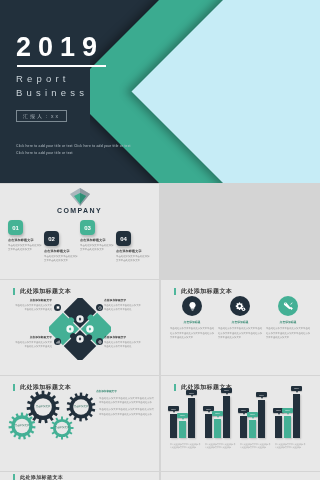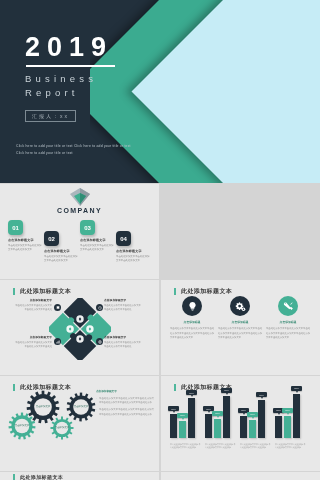--- a/index.html
+++ b/index.html
@@ -19,21 +19,21 @@
   #cover { left:0; top:0; width:320px; height:183px; background:#22303c; }
   .chev-wrap { position:absolute; right:0; top:0; width:230px; height:183px; overflow:hidden; }
   .chev-shape {
     position:absolute;
     width:215px; height:215px;
     transform:rotate(45deg);
   }
   .chev-teal  { background:#3bab90; top:-16px; left:22px; box-shadow:-4px 4px 9px rgba(0,0,0,.35); }
   .chev-blue  { background:#c6ecf6; top:-16px; left:86px; box-shadow:-4px 4px 9px rgba(0,0,0,.30); }
 
-  .cover-text { position:absolute; left:25px; top:34px; z-index:5; }
+  .cover-text { position:absolute; left:16px; top:34px; z-index:5; }
   .year {
     color:#ffffff; font-size:27px; font-weight:bold;
     letter-spacing:7px; line-height:1; font-family:"Liberation Sans",sans-serif;
   }
   .rule { width:89px; height:1.5px; background:#ffffff; margin:4px 0 5px 1px; }
   .subline {
     color:#c9d2d8; font-size:9.5px; letter-spacing:4.2px; line-height:1.55;
     font-family:"Liberation Sans",sans-serif;
   }
   .namebox {
@@ -164,22 +164,22 @@
 <div class="deck">
 
   <div id="cover" class="slide">
     <div class="chev-wrap">
       <div class="chev-shape chev-teal"></div>
       <div class="chev-shape chev-blue"></div>
     </div>
     <div class="cover-text">
       <div class="year">2019</div>
       <div class="rule"></div>
+      <div class="subline">Report</div>
       <div class="subline">Business</div>
-      <div class="subline">Report</div>
       <div class="namebox">汇报人：xx</div>
     </div>
     <div class="cover-body">Click here to add your title or text Click here to add your title or text Click here to add your title or text</div>
   </div>
 
   <div id="s-company" class="slide half">
     <div class="co-logo">
       <svg viewBox="0 0 52 40" width="26" height="20">
         <path d="M26 2 L46 14 L26 38 L6 14 Z" fill="#aab6bd"></path>
         <path d="M26 2 L46 14 L26 38 Z" fill="#8e9aa1"></path>

